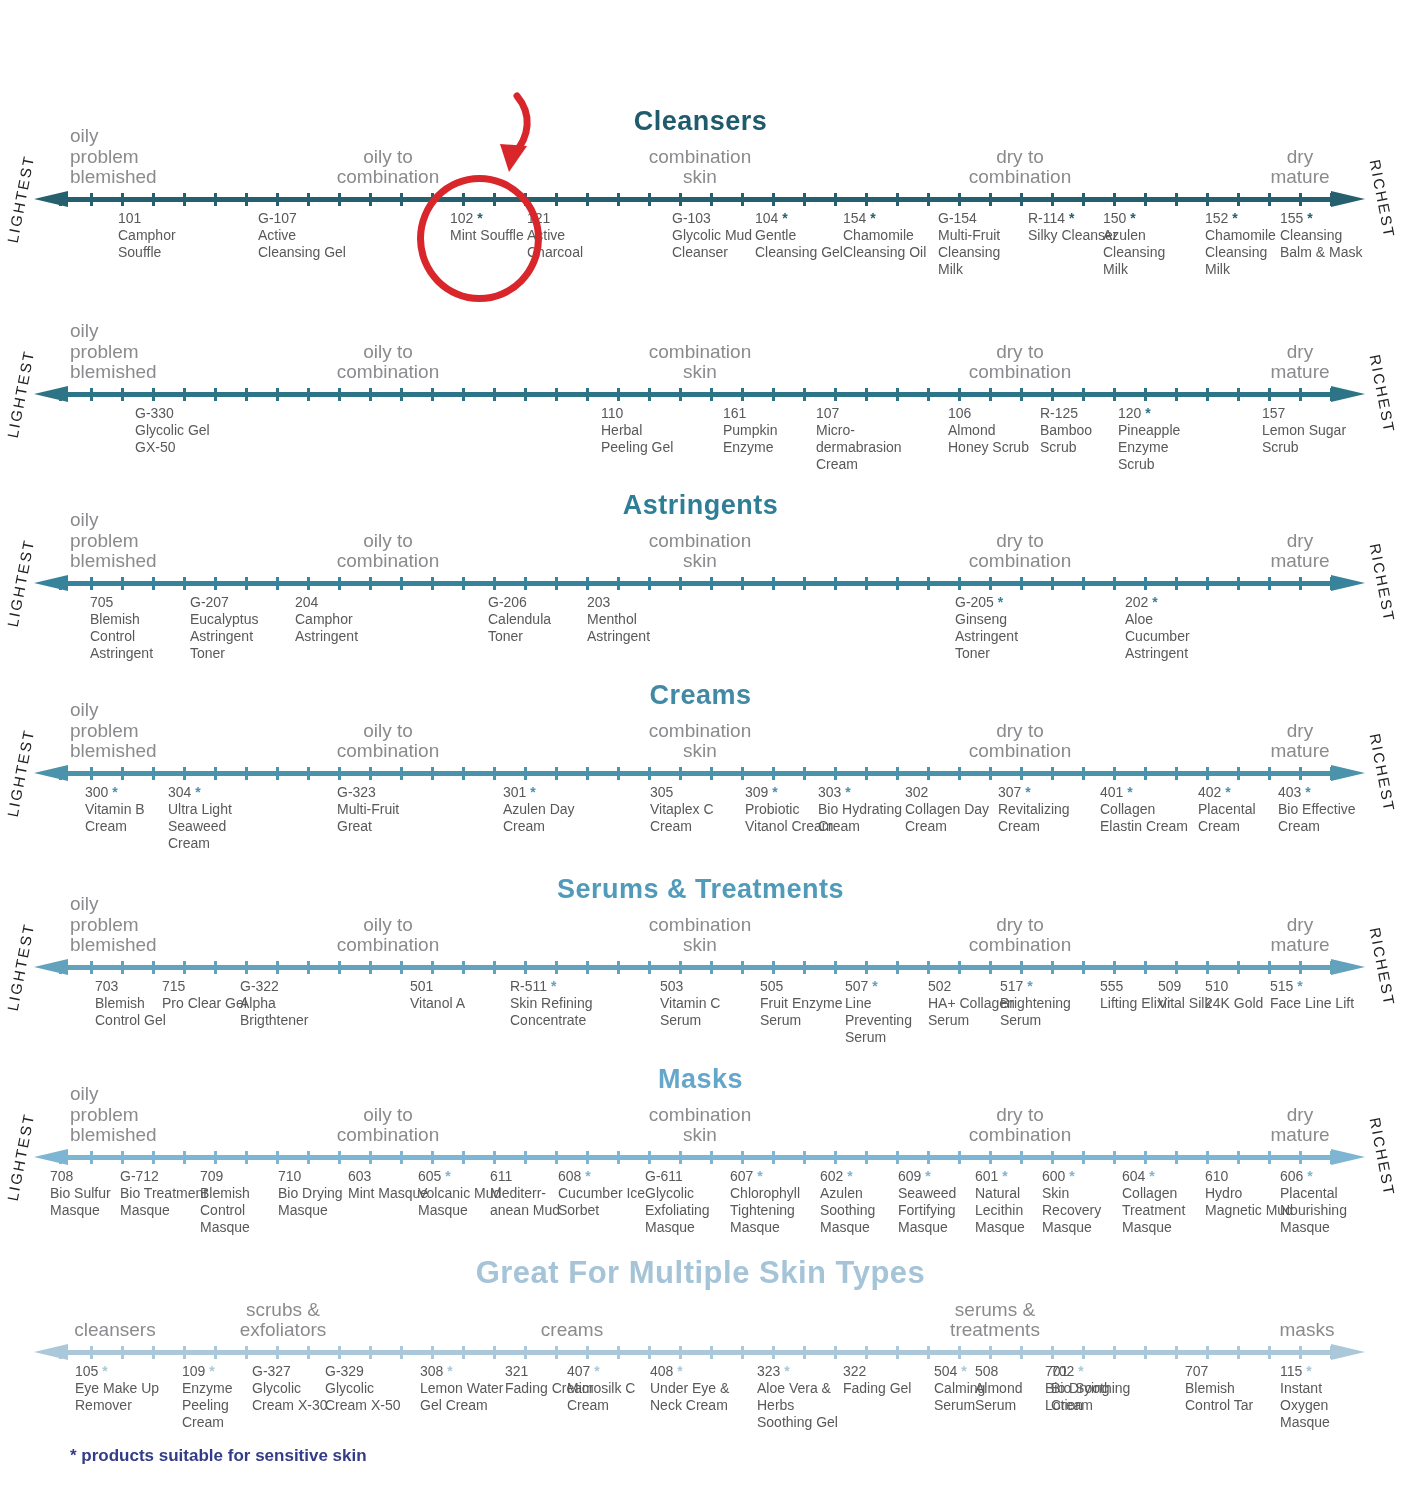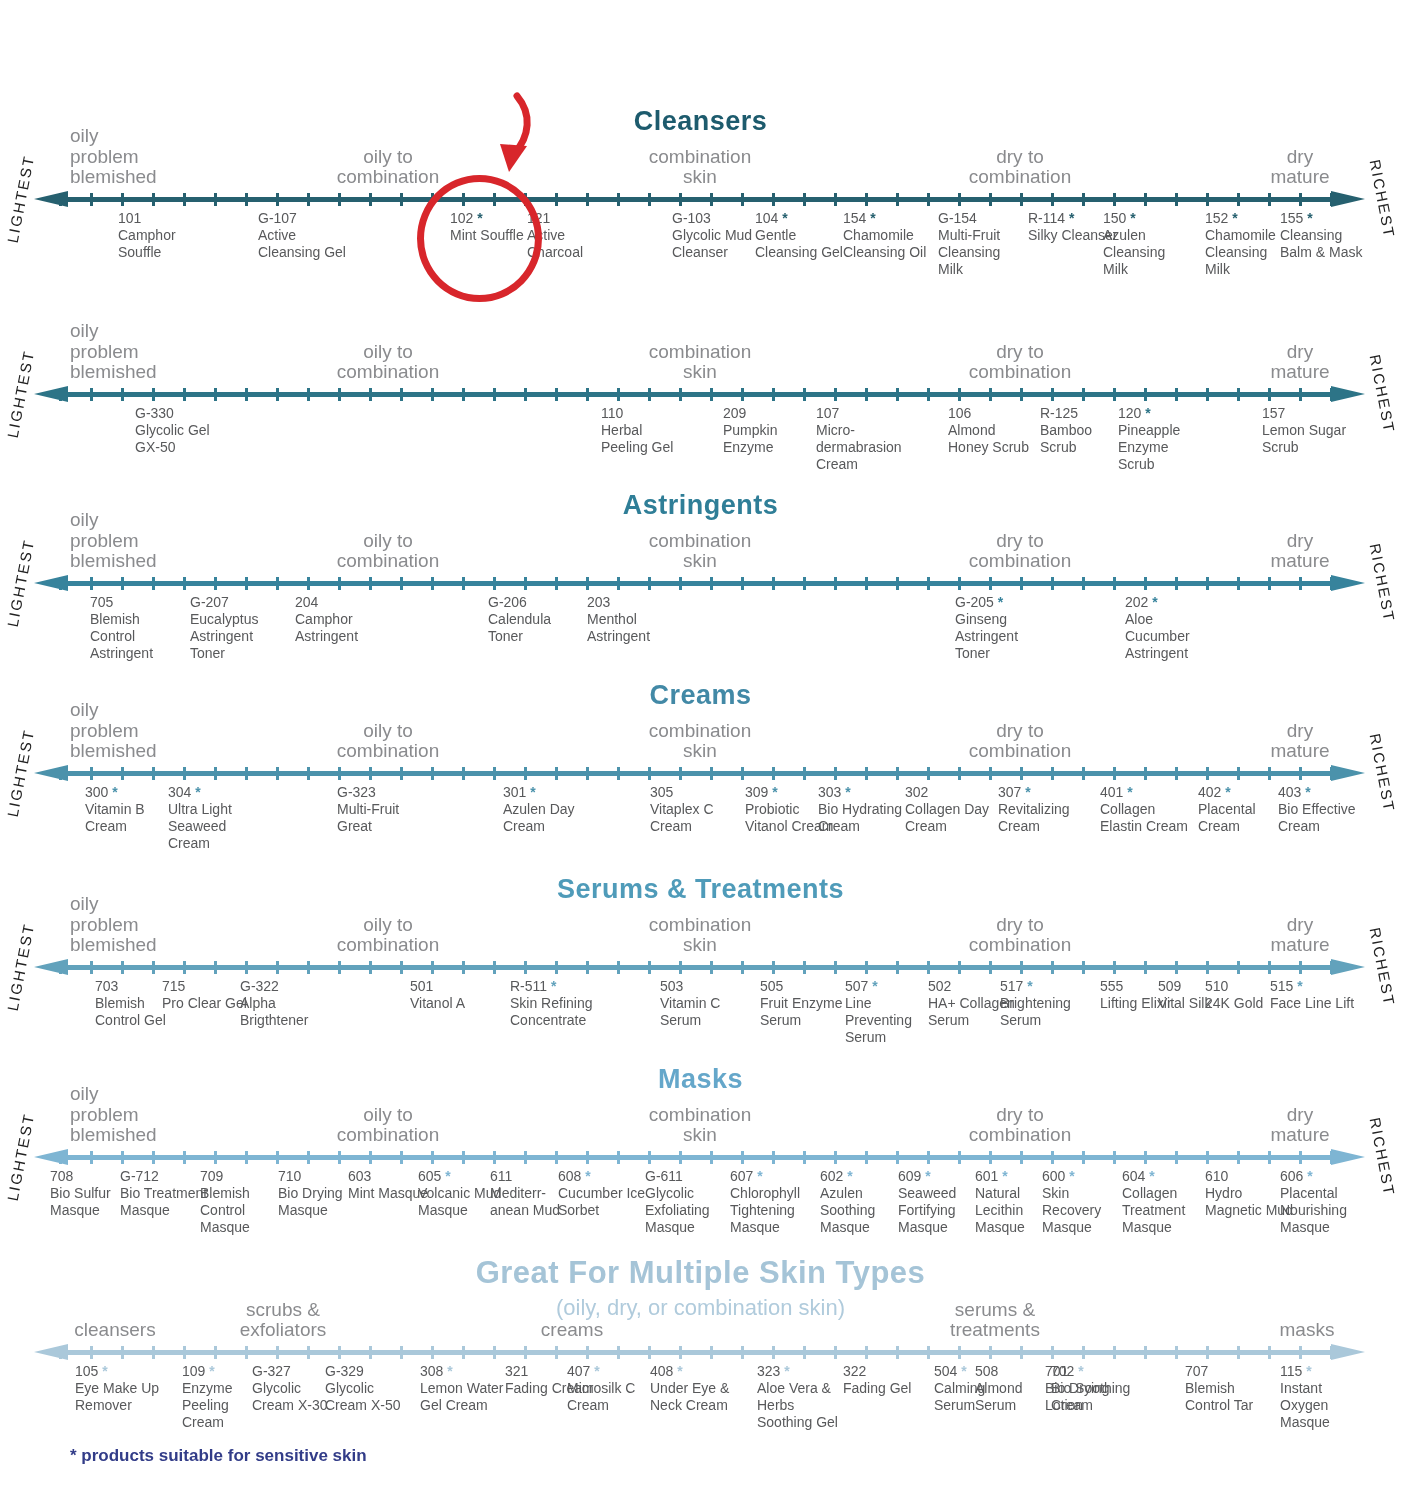--- a/index.html
+++ b/index.html
@@ -243,21 +243,21 @@
         <div class="products">
           <div class="product" style="left: 135px;">
             <div class="pcode">G-330</div>
             <div class="pname">Glycolic Gel GX-50</div>
           </div>
           <div class="product" style="left: 601px;">
             <div class="pcode">110</div>
             <div class="pname">Herbal Peeling Gel</div>
           </div>
           <div class="product" style="left: 723px;">
-            <div class="pcode">209</div>
+            <div class="pcode">161</div>
             <div class="pname">Pumpkin Enzyme</div>
           </div>
           <div class="product" style="left: 816px;">
             <div class="pcode">107</div>
             <div class="pname">Micro-dermabrasion Cream</div>
           </div>
           <div class="product" style="left: 948px;">
             <div class="pcode">106</div>
             <div class="pname">Almond Honey Scrub</div>
           </div>
@@ -778,21 +778,20 @@
             <div class="pname">Hydro Magnetic Mud</div>
           </div>
           <div class="product" style="left: 1280px;">
             <div class="pcode">606<span class="star" style="color: rgb(126, 181, 211);"> *</span></div>
             <div class="pname">Placental Nourishing Masque</div>
           </div>
         </div>
       </section>
       <section class="row" style="top: 1247px;">
         <h2 class="row-title" style="color: rgb(165, 196, 215); font-size: 31px; top: 8px;">Great For Multiple Skin Types</h2>
-        <p class="row-subtitle" style="color: rgb(176, 203, 220);">(oily, dry, or combination skin)</p>
         <div class="slabels">
           <div class="slabel" style="left: 115px;">
             <div>cleansers</div>
           </div>
           <div class="slabel" style="left: 283px;">
             <div>scrubs &amp;</div>
             <div>exfoliators</div>
           </div>
           <div class="slabel" style="left: 572px;">
             <div>creams</div>

